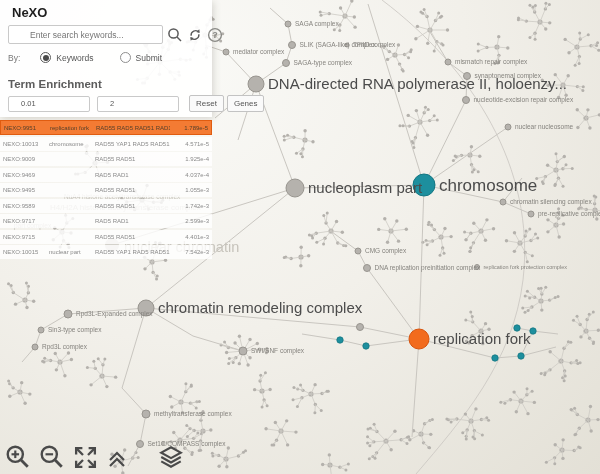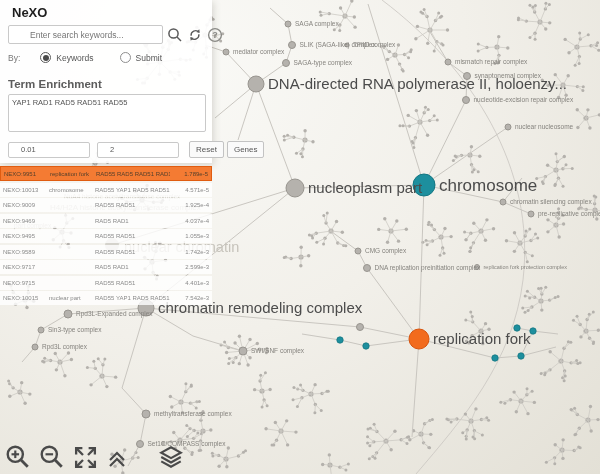--- a/index.html
+++ b/index.html
@@ -1409,21 +1409,20 @@
           <span>Keywords</span>
         </span>
         <span class="radio-opt">
           <span class="radio"></span>
           <span>Submit</span>
         </span>
       </div>
 
       <div class="section-heading">Term Enrichment</div>
 
-      <textarea class="query-area" style="">YAP1 RAD1 RAD5 RAD51 RAD55</textarea>
 
       <div class="param-row">
         <input class="param-input" type="text" value="0.01" style="">
         <input class="param-input" type="text" value="2" style="">
         <button class="btn">Reset</button>
         <button class="btn">Genes</button>
       </div>
     </div>
 
     <div id="results">

